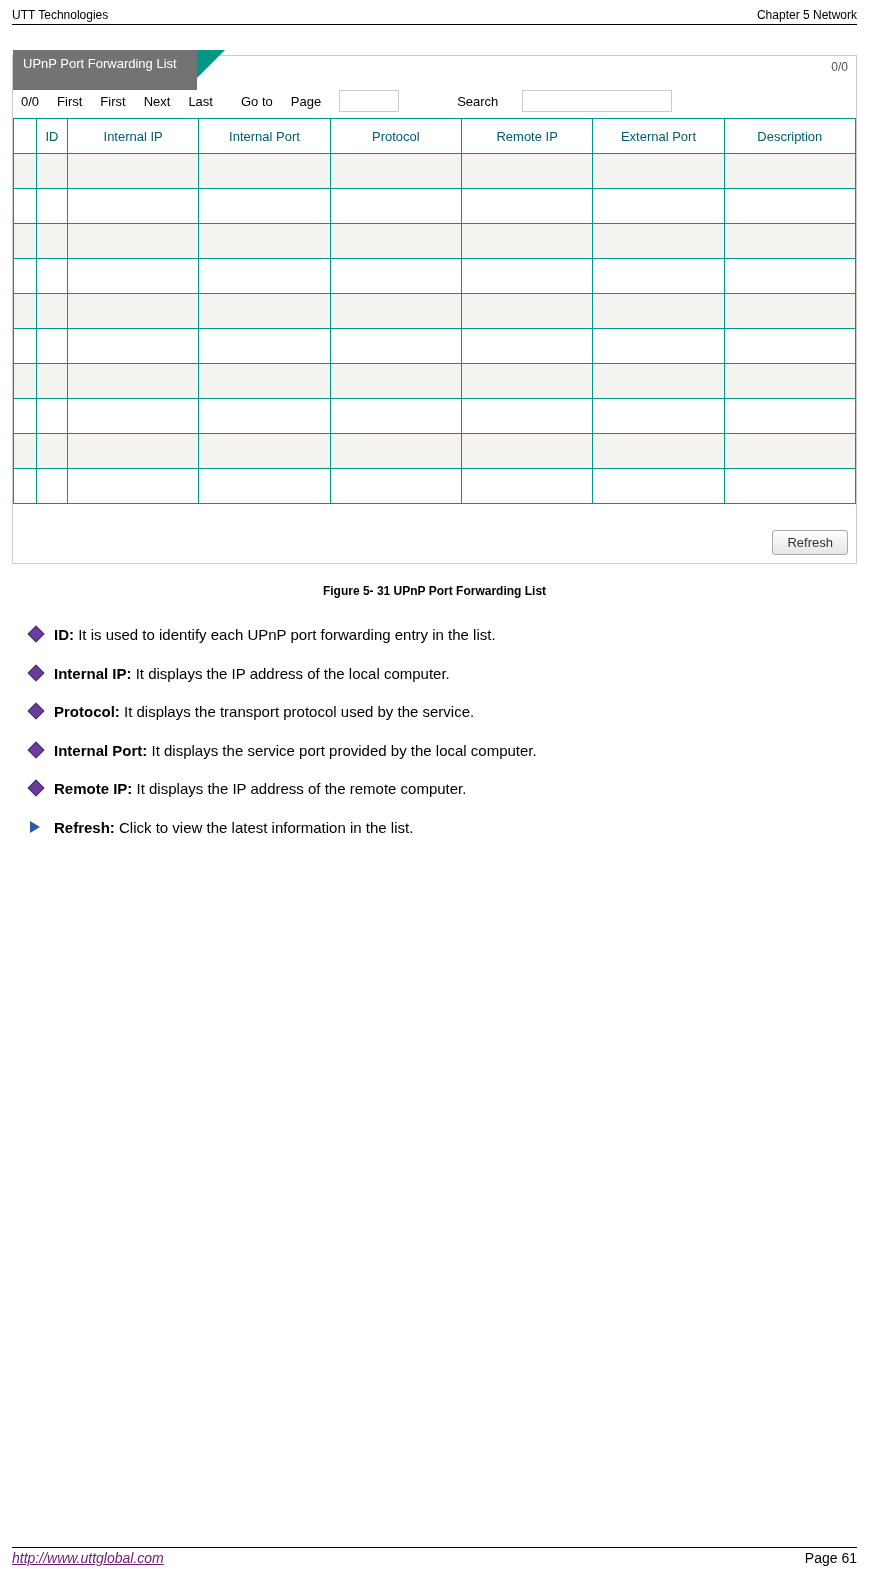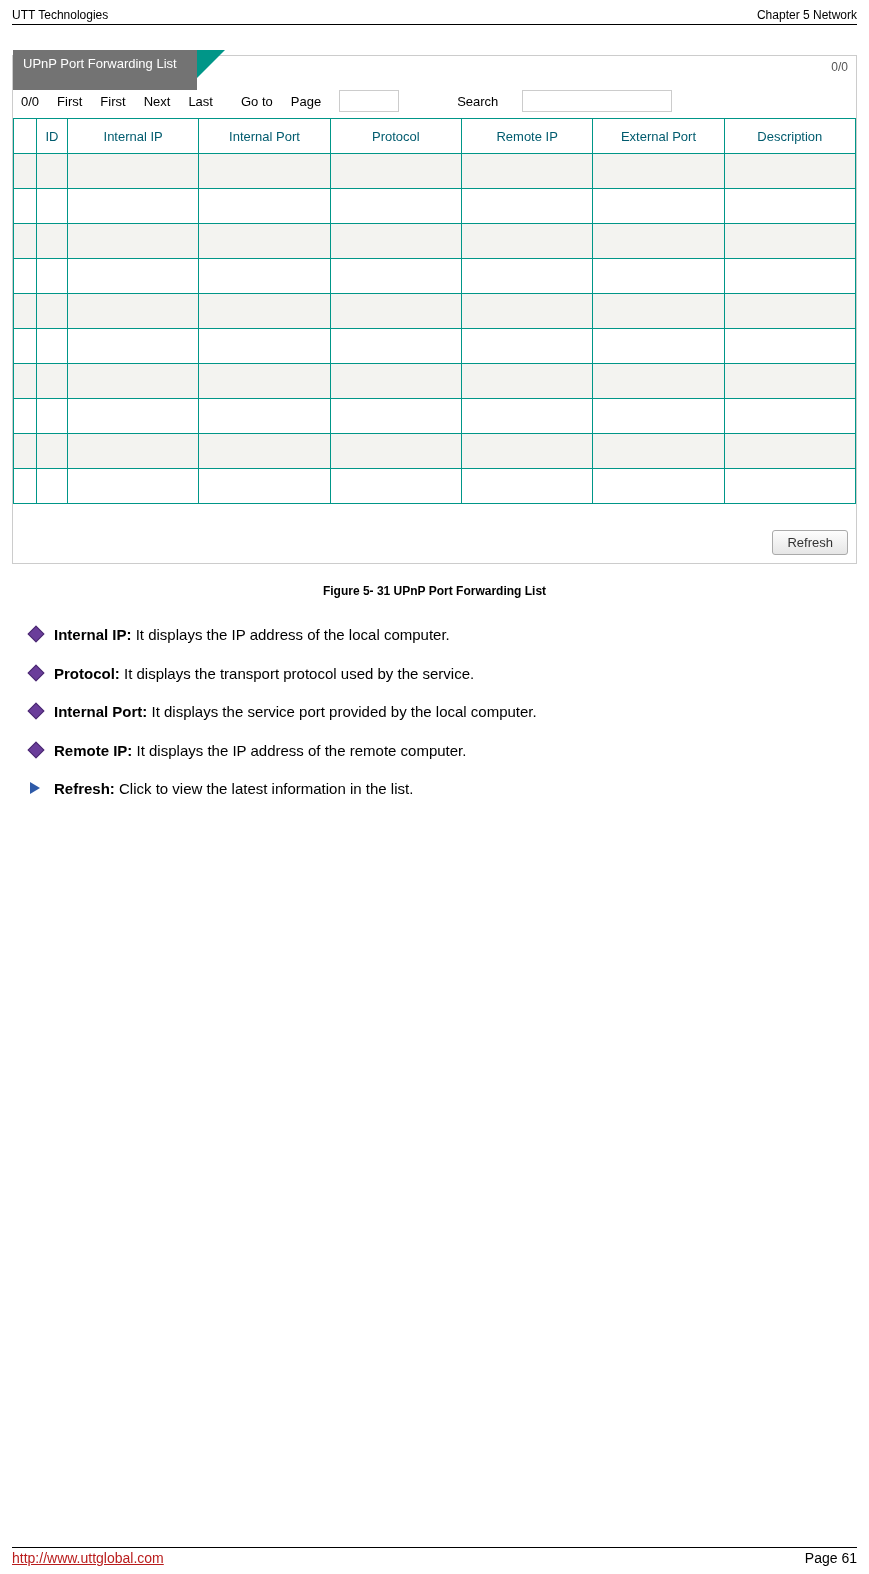--- a/index.html
+++ b/index.html
@@ -151,21 +151,21 @@
       position: absolute;
       bottom: 8px;
       left: 12px;
       right: 12px;
       display: flex;
       justify-content: space-between;
       font-size: 14px;
       border-top: 1px solid #000;
       padding-top: 2px;
     }
-    .footer a { color: #b91c1c; text-decoration: underline; }
+    .footer a { color: #701a75; text-decoration: underline; font-style: italic; }
   </style>
 </head>
 <body>
 
 <div class="page">
   <div class="header">
     <span>UTT Technologies</span>
     <span>Chapter 5 Network</span>
   </div>
 
@@ -303,20 +303,21 @@
       </tbody>
     </table>
     <div class="refresh-wrap">
       <button class="refresh-btn">Refresh</button>
     </div>
   </div>
 
   <div class="caption">Figure 5- 31 UPnP Port Forwarding List</div>
 
   <ul class="bullets">
+    <li class="diamond"><b>ID:</b><span> It is used to identify each UPnP port forwarding entry in the list.</span></li>
     <li class="diamond"><b>Internal IP:</b><span> It displays the IP address of the local computer.</span></li>
     <li class="diamond"><b>Protocol:</b><span> It displays the transport protocol used by the service.</span></li>
     <li class="diamond"><b>Internal Port:</b><span> It displays the service port provided by the local computer.</span></li>
     <li class="diamond"><b>Remote IP:</b><span> It displays the IP address of the remote computer.</span></li>
     <li class="arrow"><b>Refresh:</b><span> Click to view the latest information in the list.</span></li>
   </ul>
 
   <div class="footer">
     <a>http://www.uttglobal.com</a>
     <span>Page 61</span>

